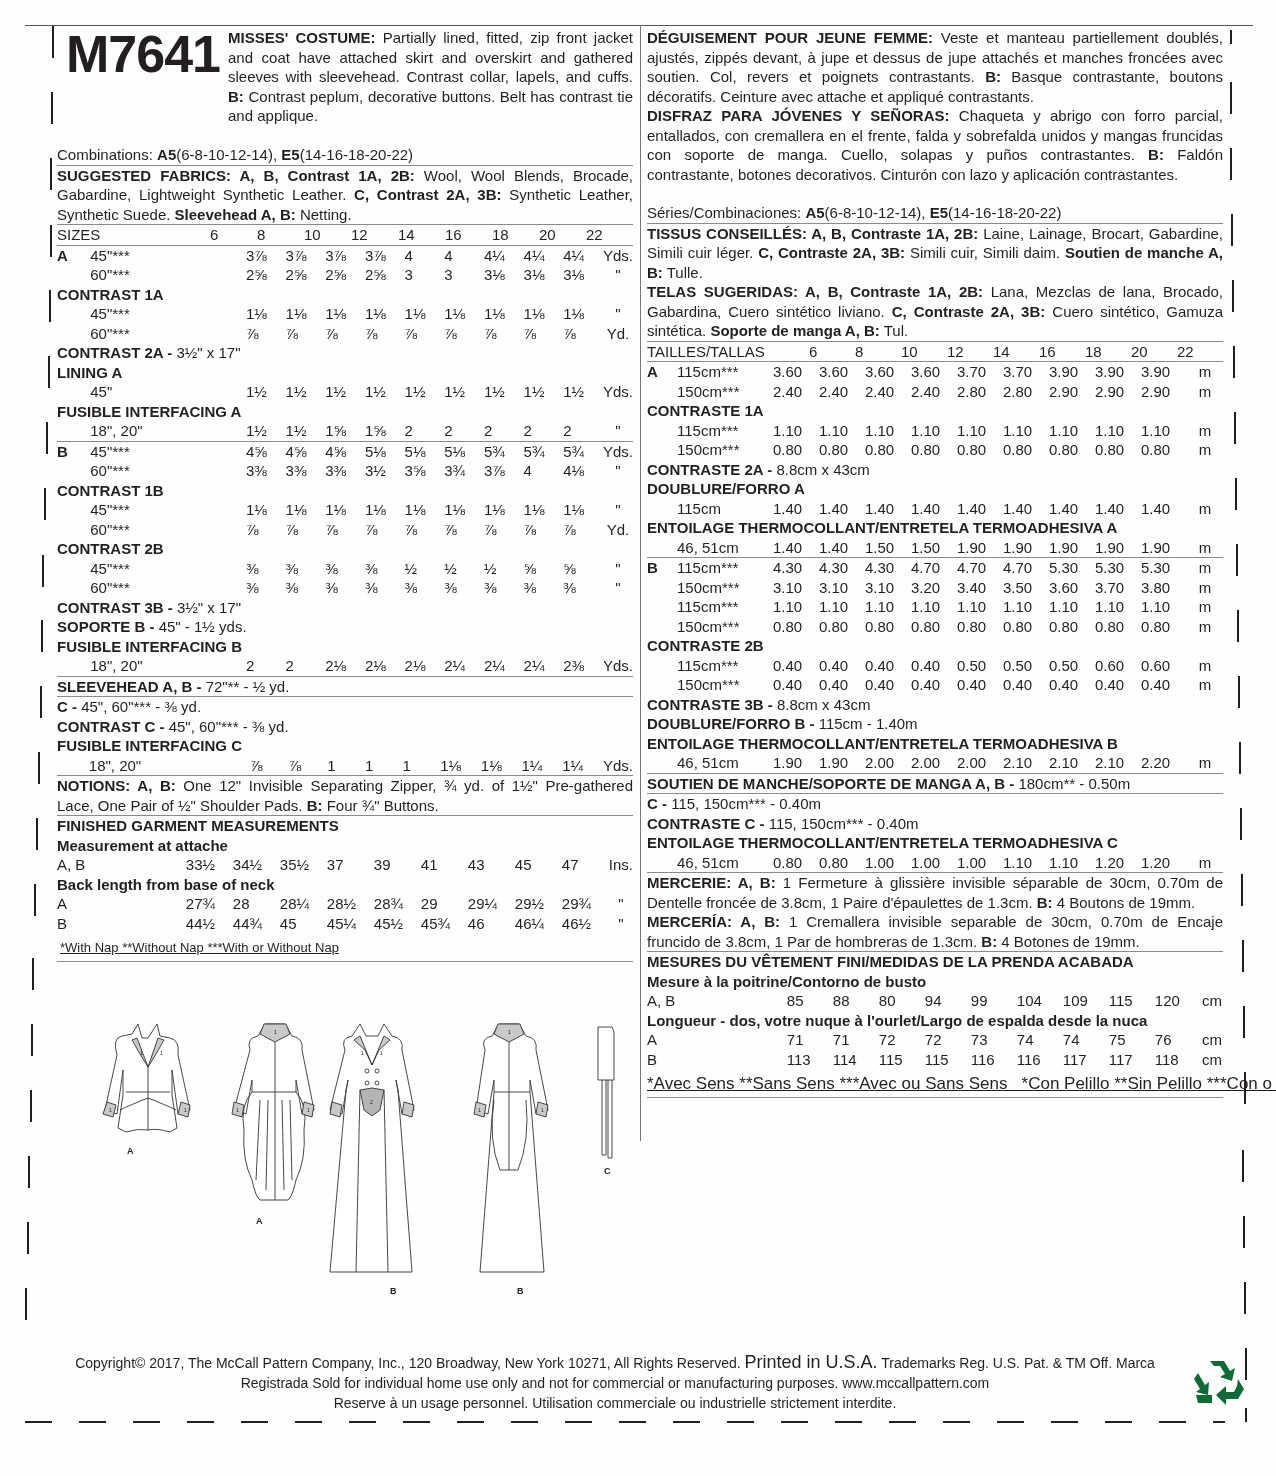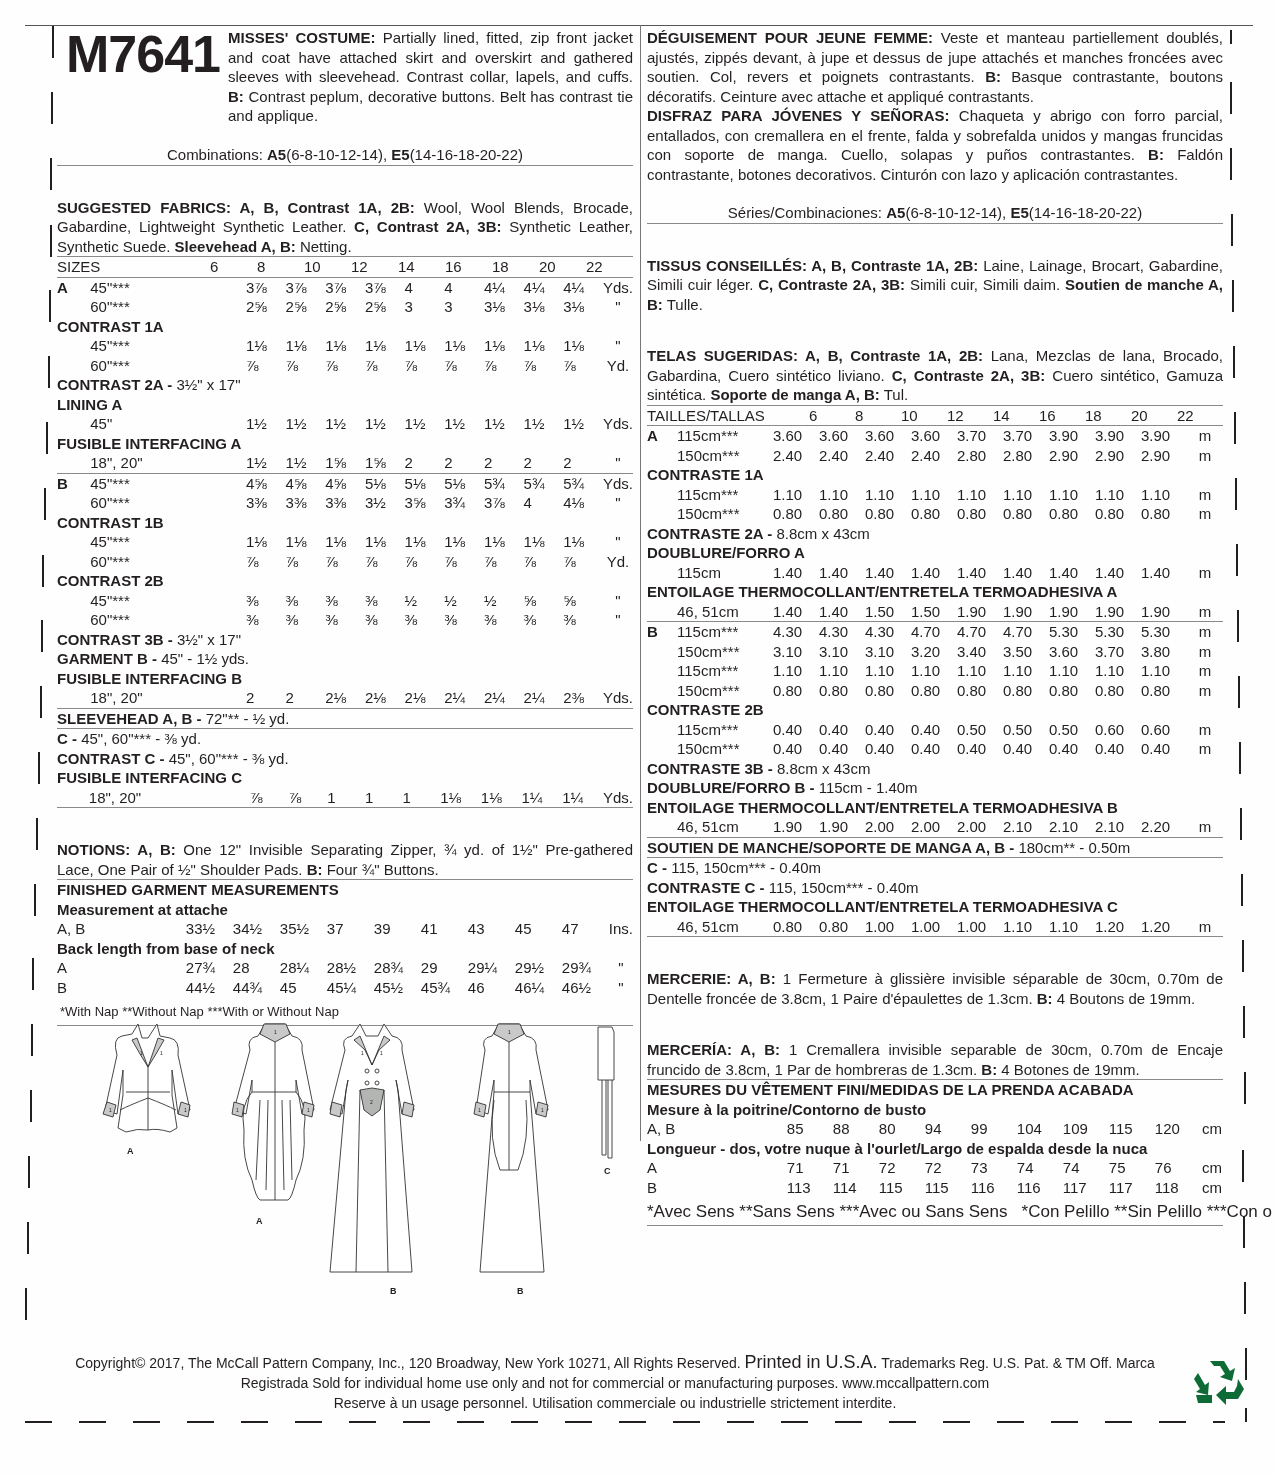--- a/index.html
+++ b/index.html
@@ -14,40 +14,40 @@
   .col { position: absolute; top: 28px; font-size: 15px; line-height: 19.5px; }
   .col-left { left: 57px; width: 576px; }
   .col-right { left: 647px; width: 576px; }
 
   .style-no { position: absolute; left: 66px; top: 28px; font-size: 52px; font-weight: bold; letter-spacing: -1px; line-height: 52px; }
   .desc-en { position: absolute; left: 228px; top: 28px; width: 405px; font-size: 15px; line-height: 19.5px; text-align: justify; }
   .desc-fr { text-align: justify; }
   b { font-weight: bold; }
 
   .rule { height: 0; border-top: 1px solid #8a8a8a; margin: 0; }
-  .line { white-space: nowrap; text-align: center; }
-  .para { text-align: justify; margin-top: 32px; }
+  .line { white-space: nowrap; }
+  .para { text-align: justify; }
 
   table.yt { border-collapse: collapse; width: 100%; font-size: 15px; }
   table.yt td { padding: 0; height: 19.5px; line-height: 19.5px; white-space: nowrap; vertical-align: middle; }
   table.yt td.lab { width: 42px; font-weight: bold; }
   table.yt td.w { width: 196px; }
   table.yt td.v { width: 47px; }
   table.yt td.u { text-align: center; }
   .sec { font-weight: bold; height: 19.5px; line-height: 19.5px; white-space: nowrap; }
   .sec span.n { font-weight: normal; }
 
   table.mt { border-collapse: collapse; width: 100%; font-size: 15px; }
   table.mt td { padding: 0; height: 19.5px; line-height: 19.5px; white-space: nowrap; }
   table.mt td.lab { width: 30px; font-weight: bold; }
   table.mt td.w { width: 96px; padding-left: 0; margin-left: 16px; }
   table.mt td.v { width: 46px; }
   table.mt td.u { text-align: center; }
 
-  .footnote { font-size: 13px; line-height: 18px; padding: 6px 0 4px 3px; }
+  .footnote { font-size: 13px; line-height: 18px; padding: 6px 0 4px 3px; text-decoration: underline; }
 
   .illus { position: absolute; top: 1010px; left: 60px; width: 570px; height: 290px; }
   .illus svg { width: 100%; height: 100%; }
 
   .footer { position: absolute; top: 1352px; left: 40px; width: 1150px; text-align: center; font-size: 14px; line-height: 20px; }
   .footer .big { font-size: 18px; }
   .recycle { position: absolute; left: 1190px; top: 1357px; width: 56px; height: 50px; }
   .dashes { position: absolute; top: 1421px; left: 25px; width: 1200px; height: 2px;
     background: repeating-linear-gradient(90deg, #231f20 0 27px, transparent 27px 54px); }
 </style>
@@ -336,21 +336,21 @@
           <td class="v">⅜</td>
           <td class="v">⅜</td>
           <td class="v">⅜</td>
           <td class="v">⅜</td>
           <td class="u">"</td>
         </tr>
     <tr>
           <td colspan="12" class="sec"><span>CONTRAST 3B -</span> <span class="n">3½" x 17"</span></td>
         </tr>
     <tr>
-          <td colspan="12" class="sec"><span>GARMENT B -</span> <span class="n">45" - 1½ yds.</span></td>
+          <td colspan="12" class="sec"><span>SOPORTE B -</span> <span class="n">45" - 1½ yds.</span></td>
         </tr>
     <tr>
           <td colspan="12" class="sec">FUSIBLE INTERFACING B</td>
         </tr>
     <tr>
           <td class="lab"></td>
           <td class="w">18", 20"</td>
           <td class="v">2</td>
           <td class="v">2</td>
           <td class="v">2⅛</td>

